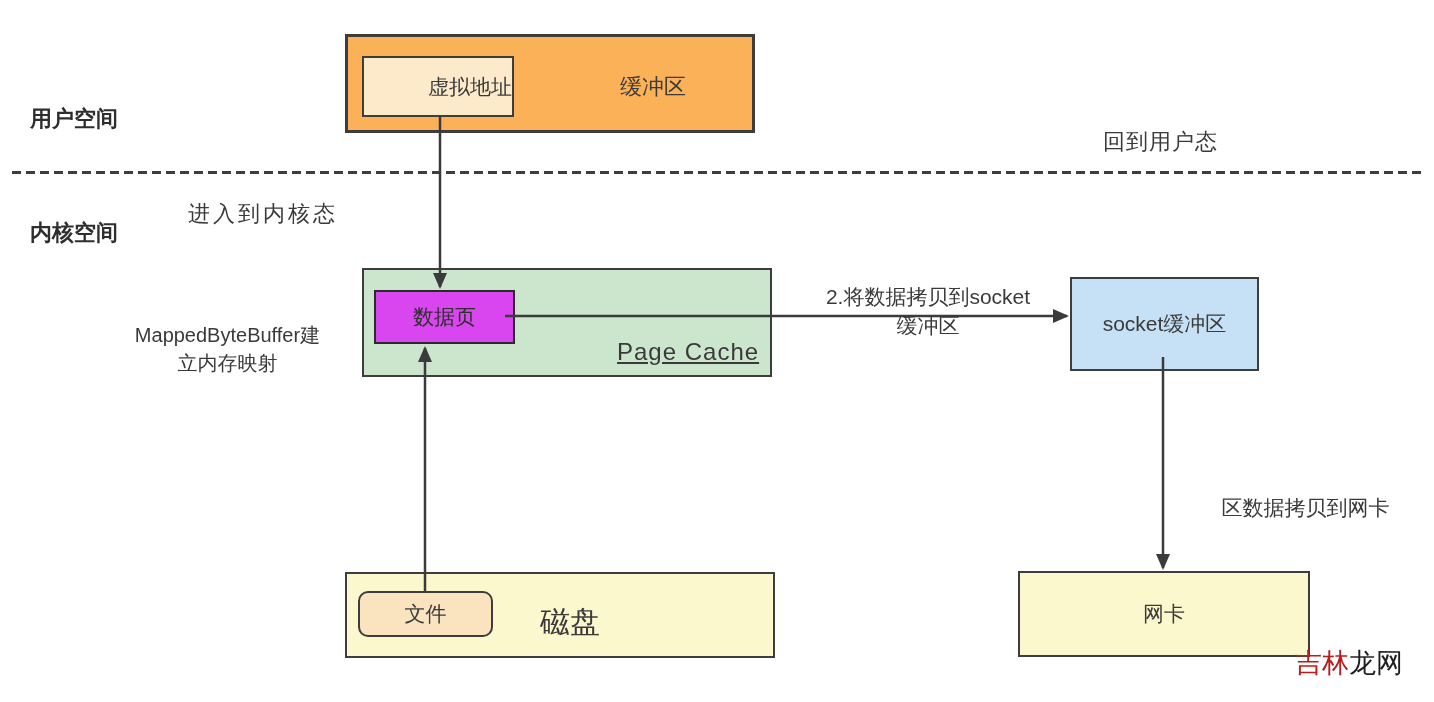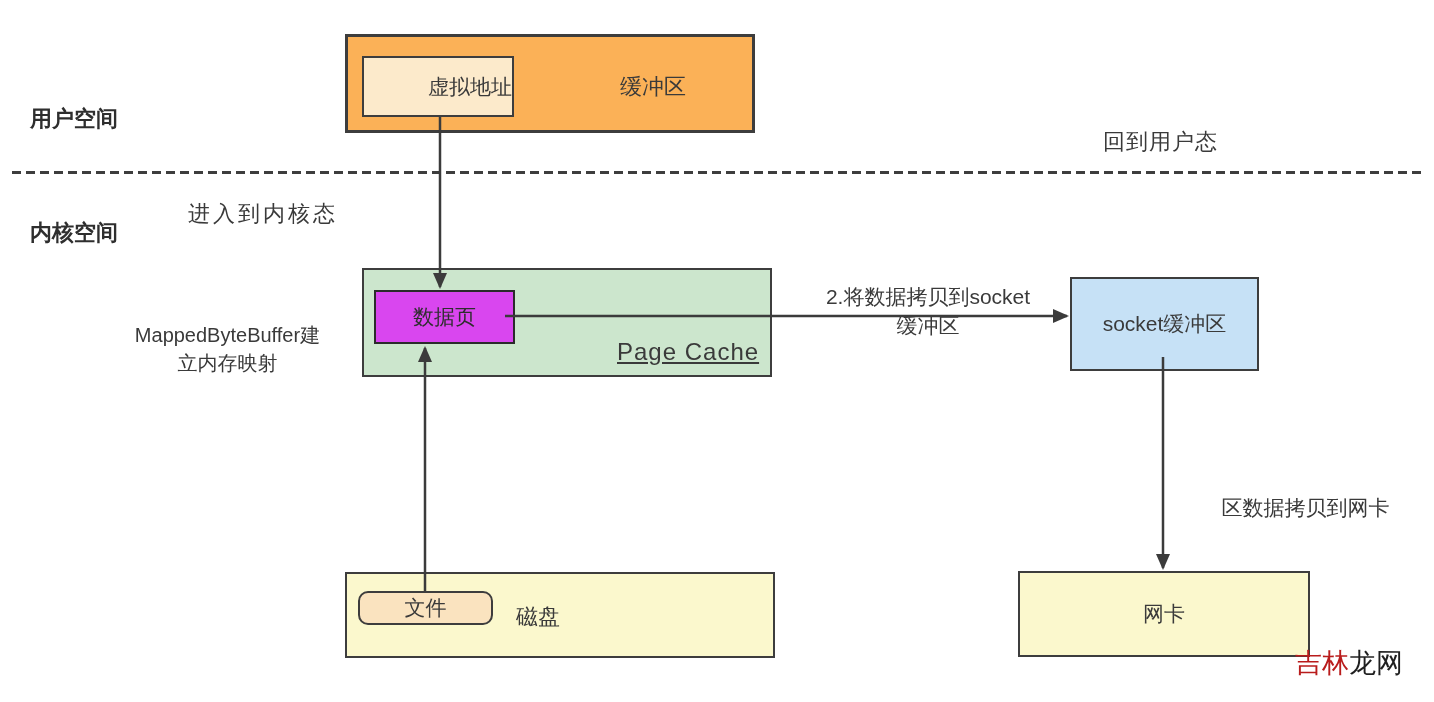--- a/index.html
+++ b/index.html
@@ -19,23 +19,23 @@
   .virtual-addr{left:362px;top:56px;width:152px;height:61px;background:#FCEACB;
     display:flex;align-items:center;justify-content:flex-end;font-size:21px;}
   .buffer-label{left:620px;top:72px;font-size:22px;}
   .page-cache{left:362px;top:268px;width:410px;height:109px;background:#CCE6CD;}
   .data-page{left:374px;top:290px;width:141px;height:54px;background:#d946ef;border-color:#2b2b2b;
     display:flex;align-items:center;justify-content:center;font-size:21px;color:#2e2e2e;}
   .page-cache-label{left:617px;top:338px;font-size:24px;letter-spacing:1px;text-decoration:underline;}
   .socket-buffer{left:1070px;top:277px;width:189px;height:94px;background:#C6E1F6;
     display:flex;align-items:center;justify-content:center;font-size:21px;}
   .disk{left:345px;top:572px;width:430px;height:86px;background:#FBF8CD;}
-  .file-box{left:358px;top:591px;width:135px;height:34px;background:#FAE3BF;border-radius:10px;
+  .file-box{left:358px;top:591px;width:135px;height:46px;background:#FAE3BF;border-radius:10px;
     display:flex;align-items:center;justify-content:center;font-size:21px;}
-  .disk-label{left:516px;top:602px;font-size:22px;}
+  .disk-label{left:540px;top:602px;font-size:30px;}
   .nic{left:1018px;top:571px;width:292px;height:86px;background:#FBF8CD;
     display:flex;align-items:center;justify-content:center;font-size:21px;}
   .annotation{font-size:20px;line-height:28px;text-align:center;color:#3a3a3a;margin-top:40px;}
   .ann-1{left:100px;top:281px;width:255px;}
   .ann-2{left:798px;top:242px;width:260px;font-size:21px;line-height:29px;}
   .ann-3{left:1183px;top:453px;width:245px;font-size:21px;line-height:29px;}
   .enter-kernel{left:188px;top:199px;font-size:22px;letter-spacing:3px;}
   .return-user{left:1103px;top:127px;font-size:22px;letter-spacing:1px;}
   .user-space{left:30px;top:104px;}
   .kernel-space{left:30px;top:218px;}

